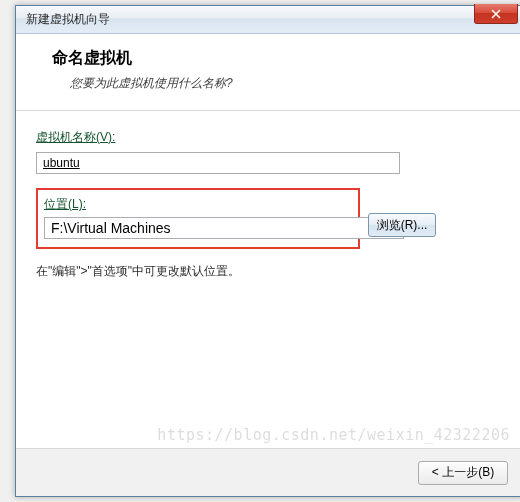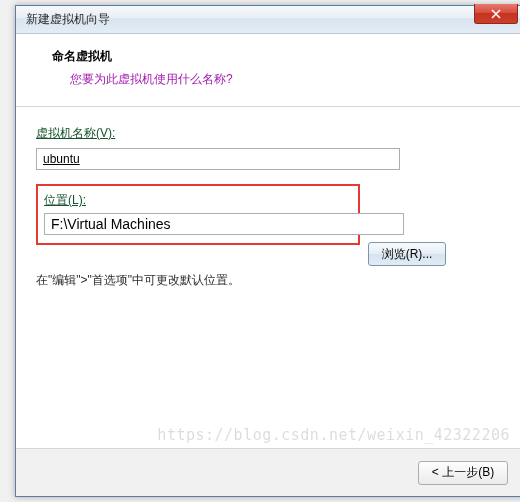--- a/index.html
+++ b/index.html
@@ -3,31 +3,31 @@
   <meta charset="utf-8">
   <style>
     * { box-sizing: border-box; margin: 0; padding: 0; font-family: "Microsoft YaHei", "Segoe UI", Tahoma, sans-serif; font-size: 12px; }
     body { width: 520px; height: 502px; background: #f0f0f0; overflow: hidden; }
     .window { position: absolute; left: 15px; top: 5px; width: 508px; height: 492px; border: 1px solid #5a7fa0; background: #fff; box-shadow: 0 0 6px rgba(0,0,0,0.3); }
     .titlebar { height: 28px; background: linear-gradient(to bottom, #f6f9fc 0%, #e8eef5 45%, #d9e4ef 46%, #e4edf6 100%); border-bottom: 1px solid #b8c8d8; position: relative; display: flex; align-items: center; padding-left: 10px; }
     .titlebar-title { color: #2a2a2a; font-size: 12px; }
     .close-btn { position: absolute; right: 4px; top: -2px; width: 44px; height: 20px; background: linear-gradient(to bottom, #e67a6e 0%, #d9493a 48%, #c43421 50%, #cf3d2b 100%); border: 1px solid #8a2a1d; border-top: none; border-radius: 0 0 3px 3px; display: flex; align-items: center; justify-content: center; color: #fff; }
     .close-btn svg { width: 10px; height: 10px; }
     .header { padding: 14px 24px 18px 24px; background: #fff; border-bottom: 1px solid #d6d6d6; }
-    .header-title { font-weight: bold; font-size: 12px; color: #000; margin-bottom: 6px; margin-left: 12px; }
-    .header-sub { font-size: 12px; color: #a21caf; margin-left: 30px; }
+    .header-title { font-weight: bold; font-size: 16px; color: #000; margin-bottom: 6px; margin-left: 12px; }
+    .header-sub { font-size: 12px; color: #404040; margin-left: 30px; font-style: italic; }
     .content { padding: 18px 20px; }
     .field-block { margin-bottom: 14px; }
     .field-label { color: #14532d; margin-bottom: 6px; display: block; text-decoration: underline; }
     .text-input { width: 364px; height: 22px; border: 1px solid #abadb3; padding: 2px 6px; font-size: 12px; color: #000; background: #fff; text-decoration: underline; }
-    .location-block { border: 2px solid #e53a2f; padding: 6px 6px 8px 6px; width: 324px; margin-bottom: 21px; display: inline-block; vertical-align: top; }
+    .location-block { border: 2px solid #e53a2f; padding: 6px 6px 8px 6px; width: 324px; margin-bottom: 8px; display: inline-block; vertical-align: top; }
     .location-block .field-label { margin-bottom: 4px; }
     .location-input { width: 360px; height: 22px; border: 1px solid #abadb3; padding: 2px 6px; font-size: 14px; color: #000; background: #fff; }
     .browse-row { display: flex; align-items: flex-end; }
-    .browse-btn { margin-left: 8px; margin-bottom: 0; height: 24px; width: 78px; border: 1px solid #7a96ac; background: linear-gradient(to bottom, #f8fafc 0%, #e6eef6 48%, #d6e3ef 50%, #e0ebf5 100%); border-radius: 3px; font-size: 12px; color: #000; cursor: pointer; }
+    .browse-btn { margin-left: 8px; margin-bottom: 20px; height: 24px; width: 68px; border: 1px solid #7a96ac; background: linear-gradient(to bottom, #f8fafc 0%, #e6eef6 48%, #d6e3ef 50%, #e0ebf5 100%); border-radius: 3px; font-size: 12px; color: #000; cursor: pointer; }
     .hint { color: #2a2a2a; margin-top: 6px; }
     .footer { position: absolute; left: 0; right: 0; bottom: 0; height: 48px; border-top: 1px solid #d6d6d6; background: #f1f1f1; display: flex; align-items: center; justify-content: flex-end; padding-right: 14px; gap: 6px; }
     .footer button { height: 24px; min-width: 90px; border: 1px solid #acacac; background: linear-gradient(to bottom, #fdfdfd, #ebebeb); border-radius: 3px; font-size: 12px; color: #000; cursor: pointer; padding: 0 10px; }
     .footer button.next-btn { border: 1px solid #3c7fb1; background: linear-gradient(to bottom, #f8fbfd 0%, #e7f1fa 48%, #d3e6f5 50%, #dfeefb 100%); }
     .watermark { position: absolute; right: 12px; bottom: 52px; color: rgba(0,0,0,0.14); font-size: 15px; font-family: Consolas, monospace; letter-spacing: 0.5px; pointer-events: none; text-align: center; }
   </style>
 </head>
 <body>
 
 <div class="window">

